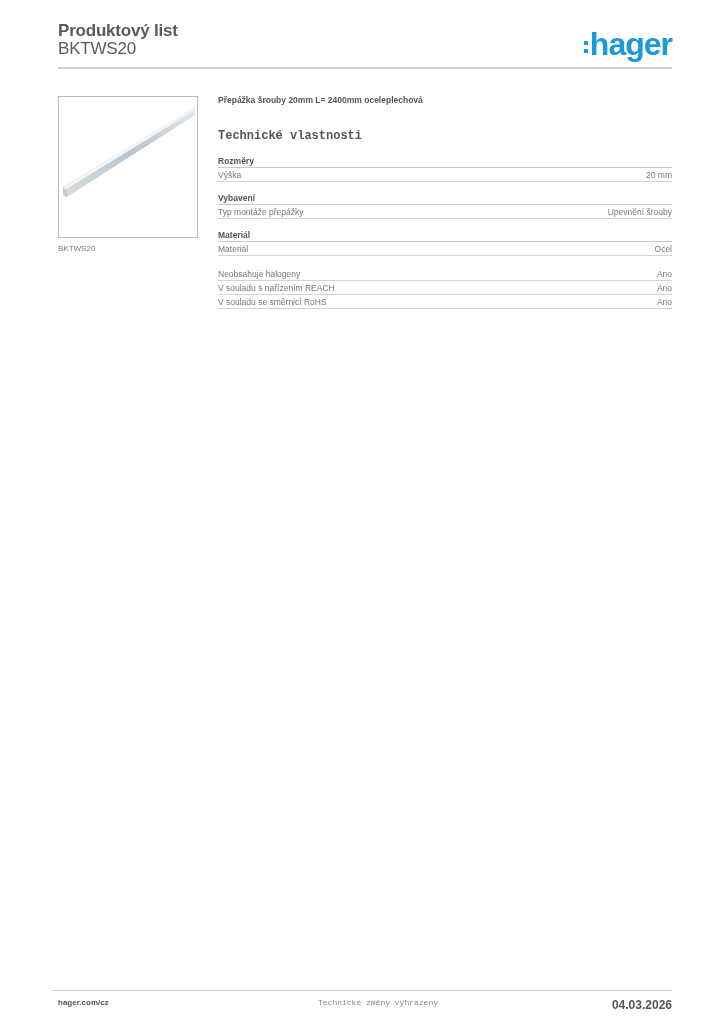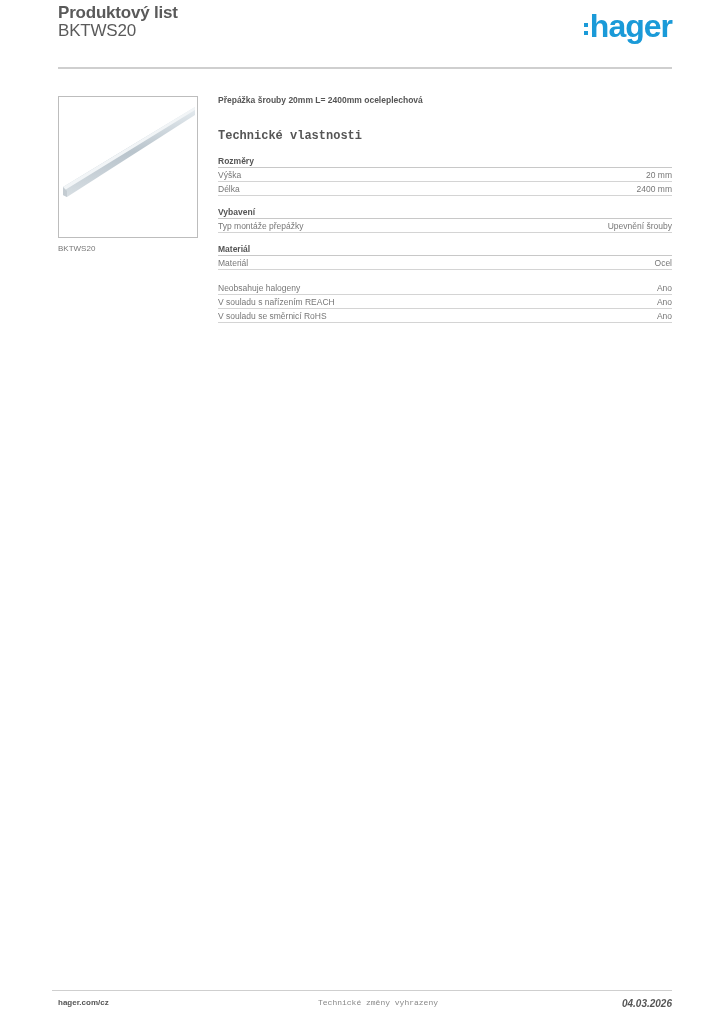--- a/index.html
+++ b/index.html
@@ -1,18 +1,18 @@
 <!DOCTYPE html>
 <html><head>
   <meta charset="utf-8">
   <style>
     html, body { margin: 0; padding: 0; background: #ffffff; }
     body { width: 724px; height: 1024px; position: relative; overflow: hidden;
            font-family: "Liberation Sans", "DejaVu Sans", sans-serif; color: #555; }
-    .header { position: absolute; left: 58px; top: 2px; width: 614px; height: 48px; }
+    .header { position: absolute; left: 58px; top: 20px; width: 614px; height: 48px; }
     .title { position: absolute; left: 0; top: 1px; font-size: 17px; font-weight: bold; color: #5a5a5a; letter-spacing: -0.2px; }
     .subtitle { position: absolute; left: 0; top: 19px; font-size: 17px; color: #5a5a5a; letter-spacing: -0.2px; }
     .logo { position: absolute; right: 0; top: 6px; font-size: 32px; font-weight: bold; color: #1a9ad8; letter-spacing: -1px; display:flex; align-items:center; }
     .logo .dots { display:inline-flex; flex-direction:column; justify-content:space-between; height:12px; margin-right:2px; margin-top:5px; }
     .logo .dots span { display:block; width:4px; height:4px; background:#1a9ad8; }
     .header-rule { position: absolute; left: 58px; top: 67px; width: 614px; height: 2px; background: #cfcfcf; }
 
     .image-box { position: absolute; left: 58px; top: 96px; width: 140px; height: 142px; border: 1px solid #bdbdbd; box-sizing: border-box; background:#fff; }
     .image-caption { position: absolute; left: 58px; top: 244px; font-size: 8px; color: #777; }
 
@@ -20,21 +20,21 @@
     .product-desc { font-size: 8.5px; font-weight: bold; color: #555; height: 13px; }
     .tech-title { margin-top: 21px; font-size: 12px; font-weight: bold; color: #555; height: 13px; font-family: Liberation Mono, monospace; }
     .section { margin-top: 11px; }
     .section.first { margin-top: 14px; }
     .section-title { font-size: 8.5px; font-weight: bold; color: #555; height: 11px; border-bottom: 1.5px solid #c8c8c8; padding-bottom: 0; }
     .row { display: flex; justify-content: space-between; font-size: 8.5px; color: #777; height: 12px; line-height: 12px; border-bottom: 1.5px solid #d4d4d4; padding-top: 1px; }
 
     .footer-rule { position: absolute; left: 52px; top: 990px; width: 620px; height: 1px; background: #cfcfcf; }
     .footer-left { position: absolute; left: 58px; top: 998px; font-size: 8px; font-weight: bold; color: #555; }
     .footer-center { position: absolute; left: 318px; top: 998px; font-size: 8px; color: #888; font-family: Liberation Mono, monospace; }
-    .footer-right { position: absolute; right: 52px; top: 998px; font-size: 10px; font-weight: bold; color: #555; font-style: italic; }
+    .footer-right { position: absolute; right: 52px; top: 998px; font-size: 12px; font-weight: bold; color: #555; }
   </style>
 </head>
 <body>
 
 <div class="header">
   <div class="title">Produktový list</div>
   <div class="subtitle">BKTWS20</div>
   <div class="logo">
     <span class="dots">
         <span></span>
@@ -64,24 +64,20 @@
 <div class="content">
   <div class="product-desc">Přepážka šrouby 20mm L= 2400mm oceleplechová</div>
   <div class="tech-title">Technické vlastnosti</div>
 
   <div class="section first">
     <div class="section-title">Rozměry</div>
     <div class="row">
       <span>Výška</span>
       <span>20 mm</span>
     </div>
-    <div class="row">
-      <span>Délka</span>
-      <span>2400 mm</span>
-    </div>
   </div>
 
   <div class="section">
     <div class="section-title">Vybavení</div>
     <div class="row">
       <span>Typ montáže přepážky</span>
       <span>Upevnění šrouby</span>
     </div>
   </div>
 

